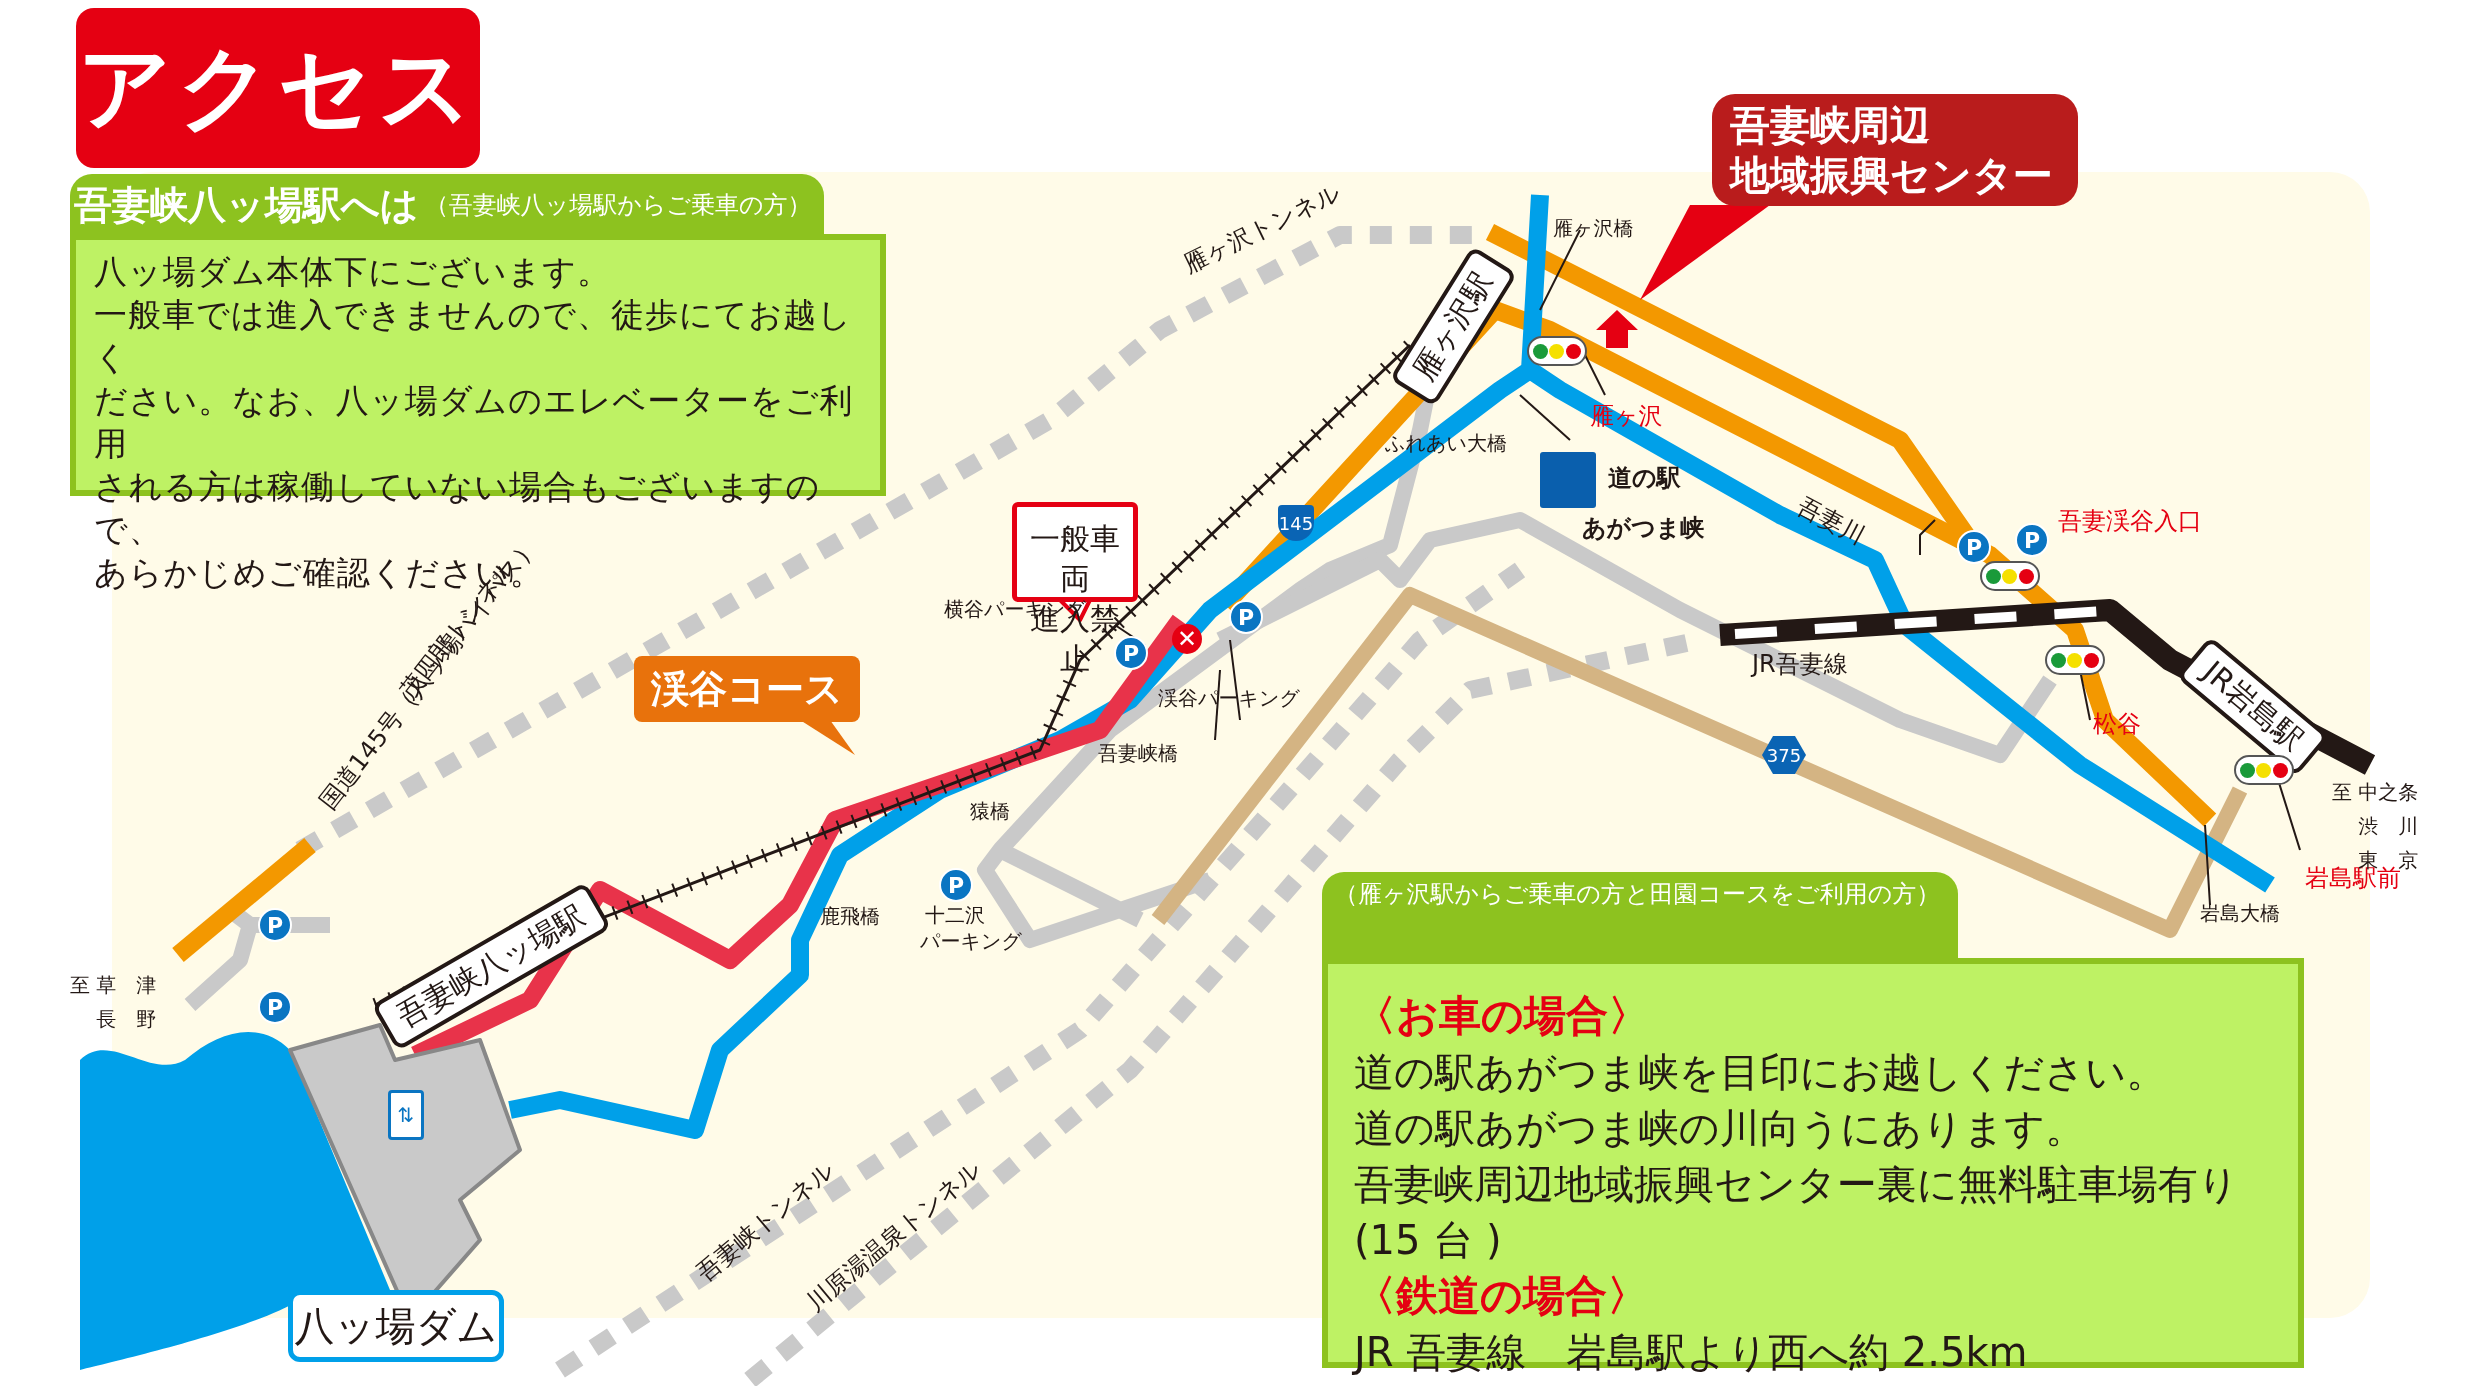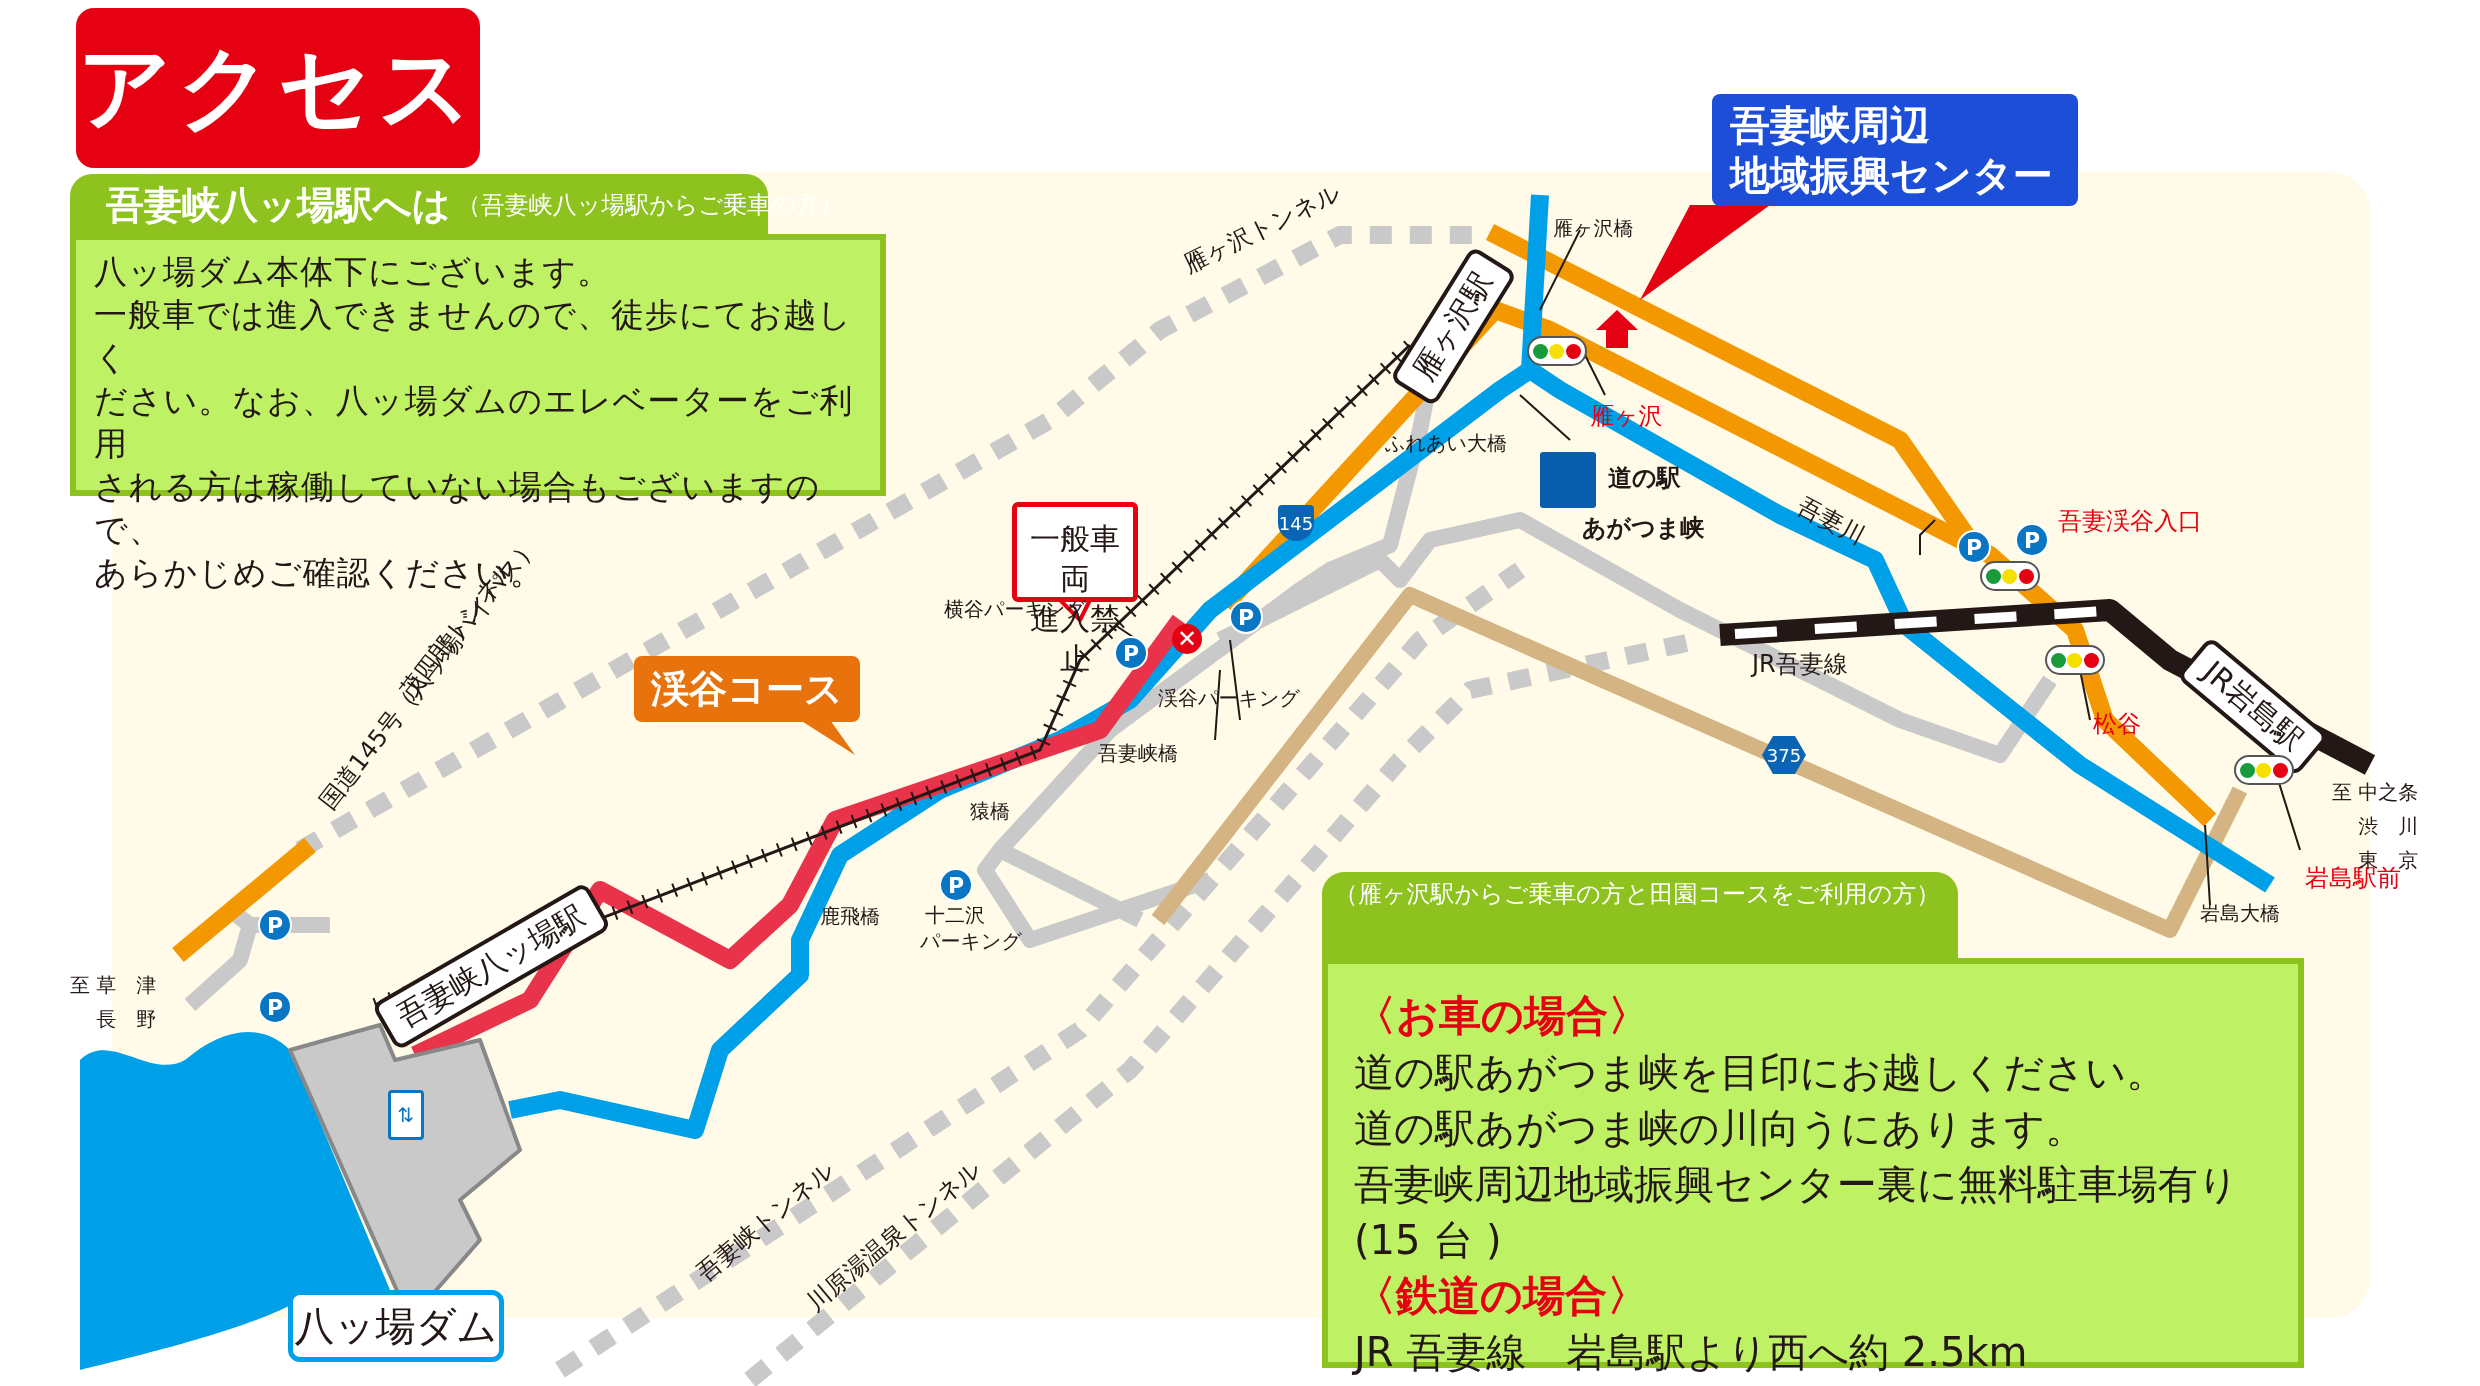--- a/index.html
+++ b/index.html
@@ -3,28 +3,28 @@
 <meta charset="utf-8">
 <style>
   html,body{margin:0;padding:0;background:#ffffff;}
   body{width:2480px;height:1386px;position:relative;overflow:hidden;font-family:"DejaVu Sans","Liberation Sans",sans-serif;color:#231815;}
   .abs{position:absolute;}
   #map-panel{position:absolute;left:112px;top:172px;width:2258px;height:1146px;background:#fffbe8;border-radius:40px;}
   #map-svg{position:absolute;left:0;top:0;width:2480px;height:1386px;}
   .title-box{left:76px;top:8px;width:404px;height:160px;background:#e50012;border-radius:18px;color:#fff;font-size:92px;font-weight:bold;display:flex;align-items:center;justify-content:center;letter-spacing:6px;}
   .green-tab{background:#8dc21f;color:#fff;border-radius:22px 22px 0 0;}
   .green-box{background:#bef264;border:6px solid #8dc21f;box-sizing:border-box;}
-  .tab1{left:70px;top:174px;width:698px;height:62px;font-size:38px;font-weight:bold;padding-left:36px;box-sizing:border-box;display:flex;align-items:center;white-space:nowrap;}
+  .tab1{left:70px;top:174px;width:754px;height:62px;font-size:38px;font-weight:bold;padding-left:4px;box-sizing:border-box;display:flex;align-items:center;white-space:nowrap;}
   .tab1 small{font-size:24px;font-weight:normal;margin-left:6px;}
   .box1{left:70px;top:234px;width:816px;height:262px;font-size:33px;line-height:43px;padding:10px 18px;letter-spacing:1px;}
   .tab2{left:1322px;top:872px;width:636px;height:90px;font-size:36px;font-weight:bold;padding:6px 0 0 12px;box-sizing:border-box;line-height:40px;white-space:nowrap;}
   .tab2 .sub{display:block;font-size:24px;font-weight:normal;line-height:32px;}
   .box2{left:1322px;top:958px;width:982px;height:410px;padding:24px 26px;font-size:40px;line-height:56px;}
   .box2 .red{color:#e50012;font-weight:bold;font-size:42px;}
-  .callout-red{left:1712px;top:94px;width:366px;height:112px;background:#1d4ed8;border-radius:8px;color:#fff;font-size:40px;font-weight:bold;line-height:50px;padding:6px 0 0 18px;box-sizing:border-box;}
+  .callout-red{left:1712px;top:94px;width:366px;height:112px;background:#b91c1c;border-radius:23px;color:#fff;font-size:40px;font-weight:bold;line-height:50px;padding:6px 0 0 18px;box-sizing:border-box;}
   .keikoku-tag{left:634px;top:656px;width:226px;height:66px;background:#e8720c;border-radius:8px;color:#fff;font-size:38px;font-weight:bold;display:flex;align-items:center;justify-content:center;}
   .noentry{left:1012px;top:502px;width:126px;height:100px;background:#fff;border:5px solid #e50012;border-radius:6px;box-sizing:border-box;font-size:30px;line-height:40px;text-align:center;padding-top:12px;}
   .lbl{position:absolute;font-size:20px;white-space:nowrap;color:#231815;}
   .lbl-red{position:absolute;font-size:24px;white-space:nowrap;color:#e50012;}
   .station{position:absolute;background:#fff;border:4px solid #231815;border-radius:10px;font-size:30px;padding:2px 14px;white-space:nowrap;transform-origin:center;}
   .dam-label{left:288px;top:1290px;width:216px;height:72px;background:#fff;border:5px solid #00a0e9;border-radius:12px;box-sizing:border-box;font-size:40px;display:flex;align-items:center;justify-content:center;}
   .pbadge{position:absolute;width:30px;height:30px;border-radius:50%;background:#0a75c2;color:#fff;font-weight:bold;font-size:22px;display:flex;align-items:center;justify-content:center;border:2px solid #fff;}
   .signal{position:absolute;width:60px;height:30px;background:#fff;border:2px solid #555;border-radius:15px;display:flex;align-items:center;justify-content:space-around;padding:0 3px;box-sizing:border-box;}
   .signal i{display:block;width:15px;height:15px;border-radius:50%;}
   .routeno{position:absolute;background:#0a64b4;color:#fff;font-size:18px;display:flex;align-items:center;justify-content:center;}

